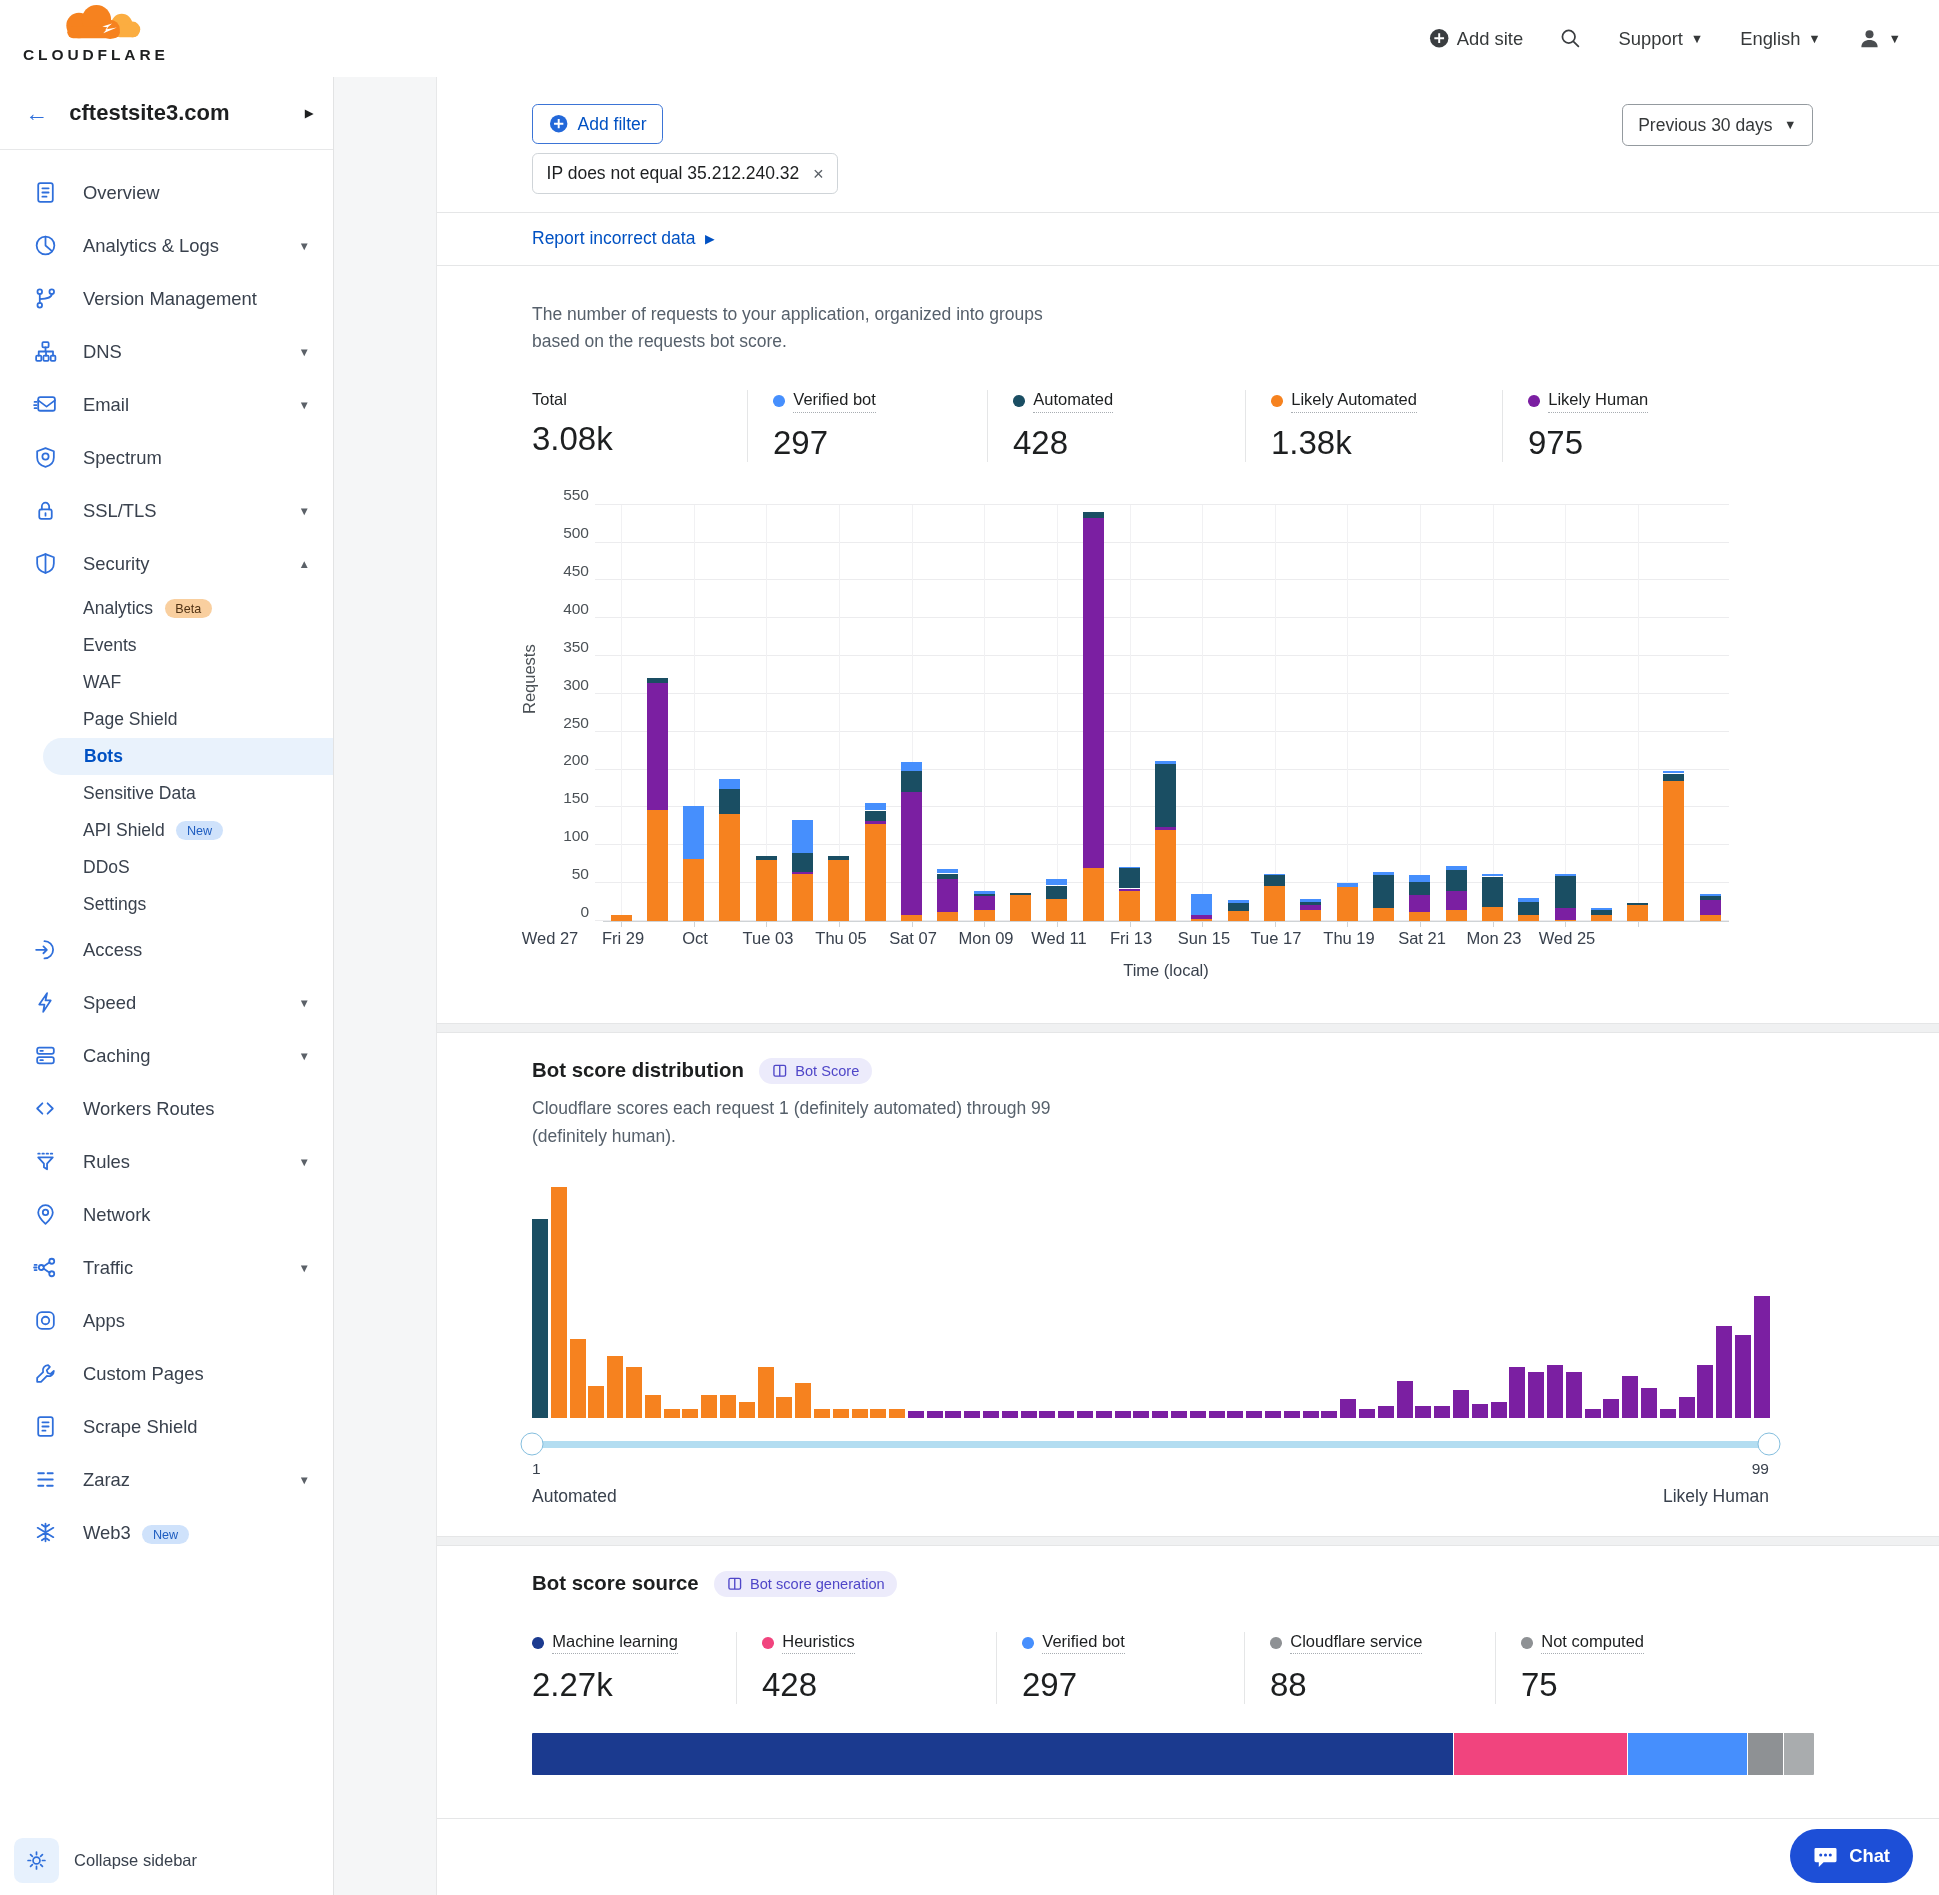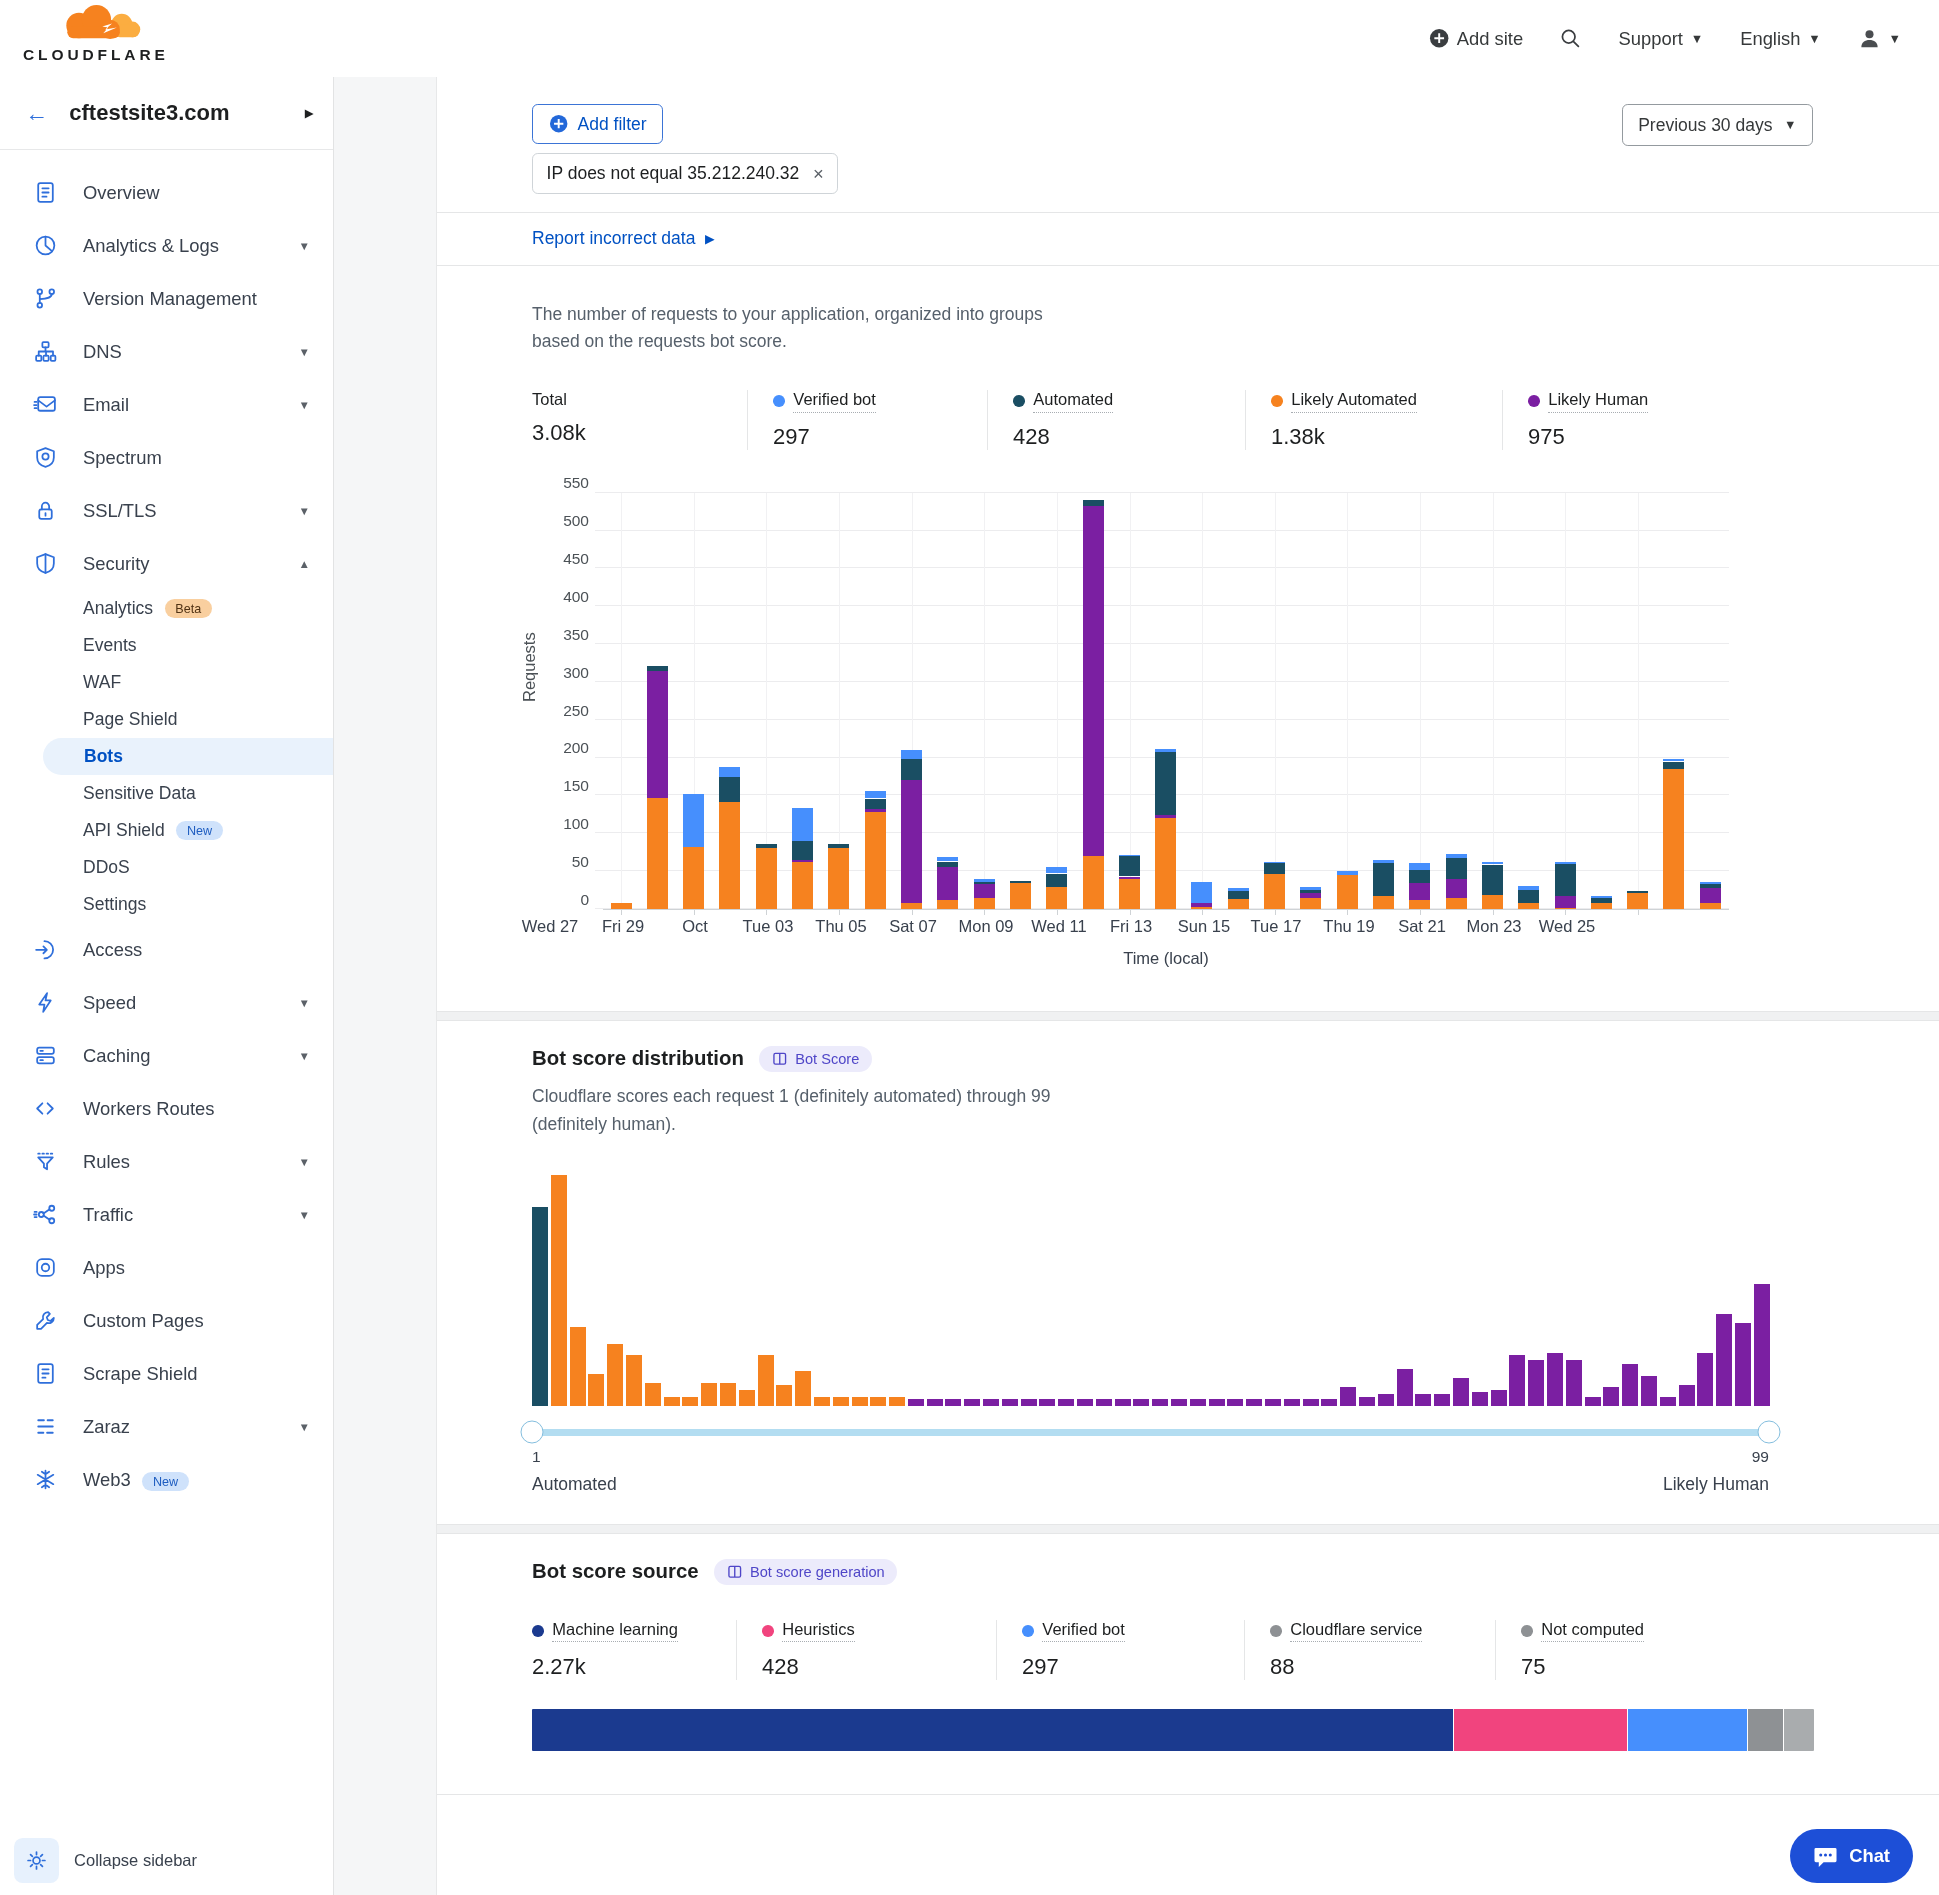--- a/index.html
+++ b/index.html
@@ -58,21 +58,21 @@
   .pill-badge{display:inline-flex;align-items:center;gap:7.8px;background:#ecebfb;color:#4f46c8;
       font-size:14.6px;border-radius:14.6px;padding:4.9px 12.6px;cursor:pointer;}
   
   .stats-row{display:flex;margin-top:35px;}
   .stat{padding-left:25px;border-left:1px solid #e5e6e7;}
   .stat:first-child{padding-left:0;border-left:none;}
   .stat-label-row{display:flex;align-items:center;gap:8.7px;}
   .dot{width:11.6px;height:11.6px;border-radius:50%;flex:none;}
   .stat-label{font-size:16.5px;color:#1d1f20;}
   .stat-label.dotted{border-bottom:1.9px dotted #a8adb2;padding-bottom:2.9px;cursor:help;}
-  .stat-value{font-size:22px;font-weight:500;color:#1d1f20;margin-top:11.6px;}
+  .stat-value{font-size:33px;font-weight:500;color:#1d1f20;margin-top:11.6px;}
   
   #req-chart{margin-top:43px;position:relative;height:485px;}
   #req-ylab{position:absolute;left:-11.6px;top:209px;transform:rotate(-90deg);transform-origin:left top;
       font-size:16.5px;color:#4b5156;}
   #req-plot{position:absolute;left:71px;top:0;width:1126px;height:416px;border-bottom:1px solid #cfd3d6;}
   .gridline{position:absolute;left:-7.8px;right:0;height:1px;background:#ececee;}
   .ytick{position:absolute;right:1140px;transform:translateY(-50%);font-size:15.5px;color:#4b5156;}
   .vgrid{position:absolute;top:0;bottom:0;width:1px;background:#f1f1f3;}
   .xtick-mark{position:absolute;bottom:-5.8px;width:1px;height:5.8px;background:#cfd3d6;}
   .bar-stack{position:absolute;bottom:0;width:21.3px;}
@@ -311,20 +311,29 @@
       </div>
       <div class="nav-item">
         <span class="nav-icon">
           <svg class="icon" width="25" height="25" viewBox="0 0 24 24" fill="none" stroke="#2f6fdb" stroke-width="1.7" stroke-linecap="round" stroke-linejoin="round">
             <path d="M5 8h14l-5.5 6v5.5l-3-2V14z"></path>
             <path d="M5 4.5h1.5M9 4.5h1.5M13 4.5h1.5M17 4.5h1.5"></path>
           </svg>
         </span>
         <span class="nav-label">Rules</span>
         <span class="nav-caret">▼</span>
+      </div>
+      <div class="nav-item">
+        <span class="nav-icon">
+          <svg class="icon" width="25" height="25" viewBox="0 0 24 24" fill="none" stroke="#2f6fdb" stroke-width="1.7" stroke-linecap="round" stroke-linejoin="round">
+            <path d="M12 21s-7-6.5-7-11a7 7 0 0114 0c0 4.5-7 11-7 11z"></path>
+            <circle cx="12" cy="10" r="2.6"></circle>
+          </svg>
+        </span>
+        <span class="nav-label">Network</span>
       </div>
       <div class="nav-item">
         <span class="nav-icon">
           <svg class="icon" width="25" height="25" viewBox="0 0 24 24" fill="none" stroke="#2f6fdb" stroke-width="1.7" stroke-linecap="round" stroke-linejoin="round">
             <circle cx="18" cy="6" r="2.4"></circle>
             <circle cx="18" cy="18" r="2.4"></circle>
             <circle cx="8" cy="12" r="2.4"></circle>
             <path d="M10 11l6-4M10 13l6 4M1.5 9.5h2M1 12h2.5M1.5 14.5h2"></path>
           </svg>
         </span>

